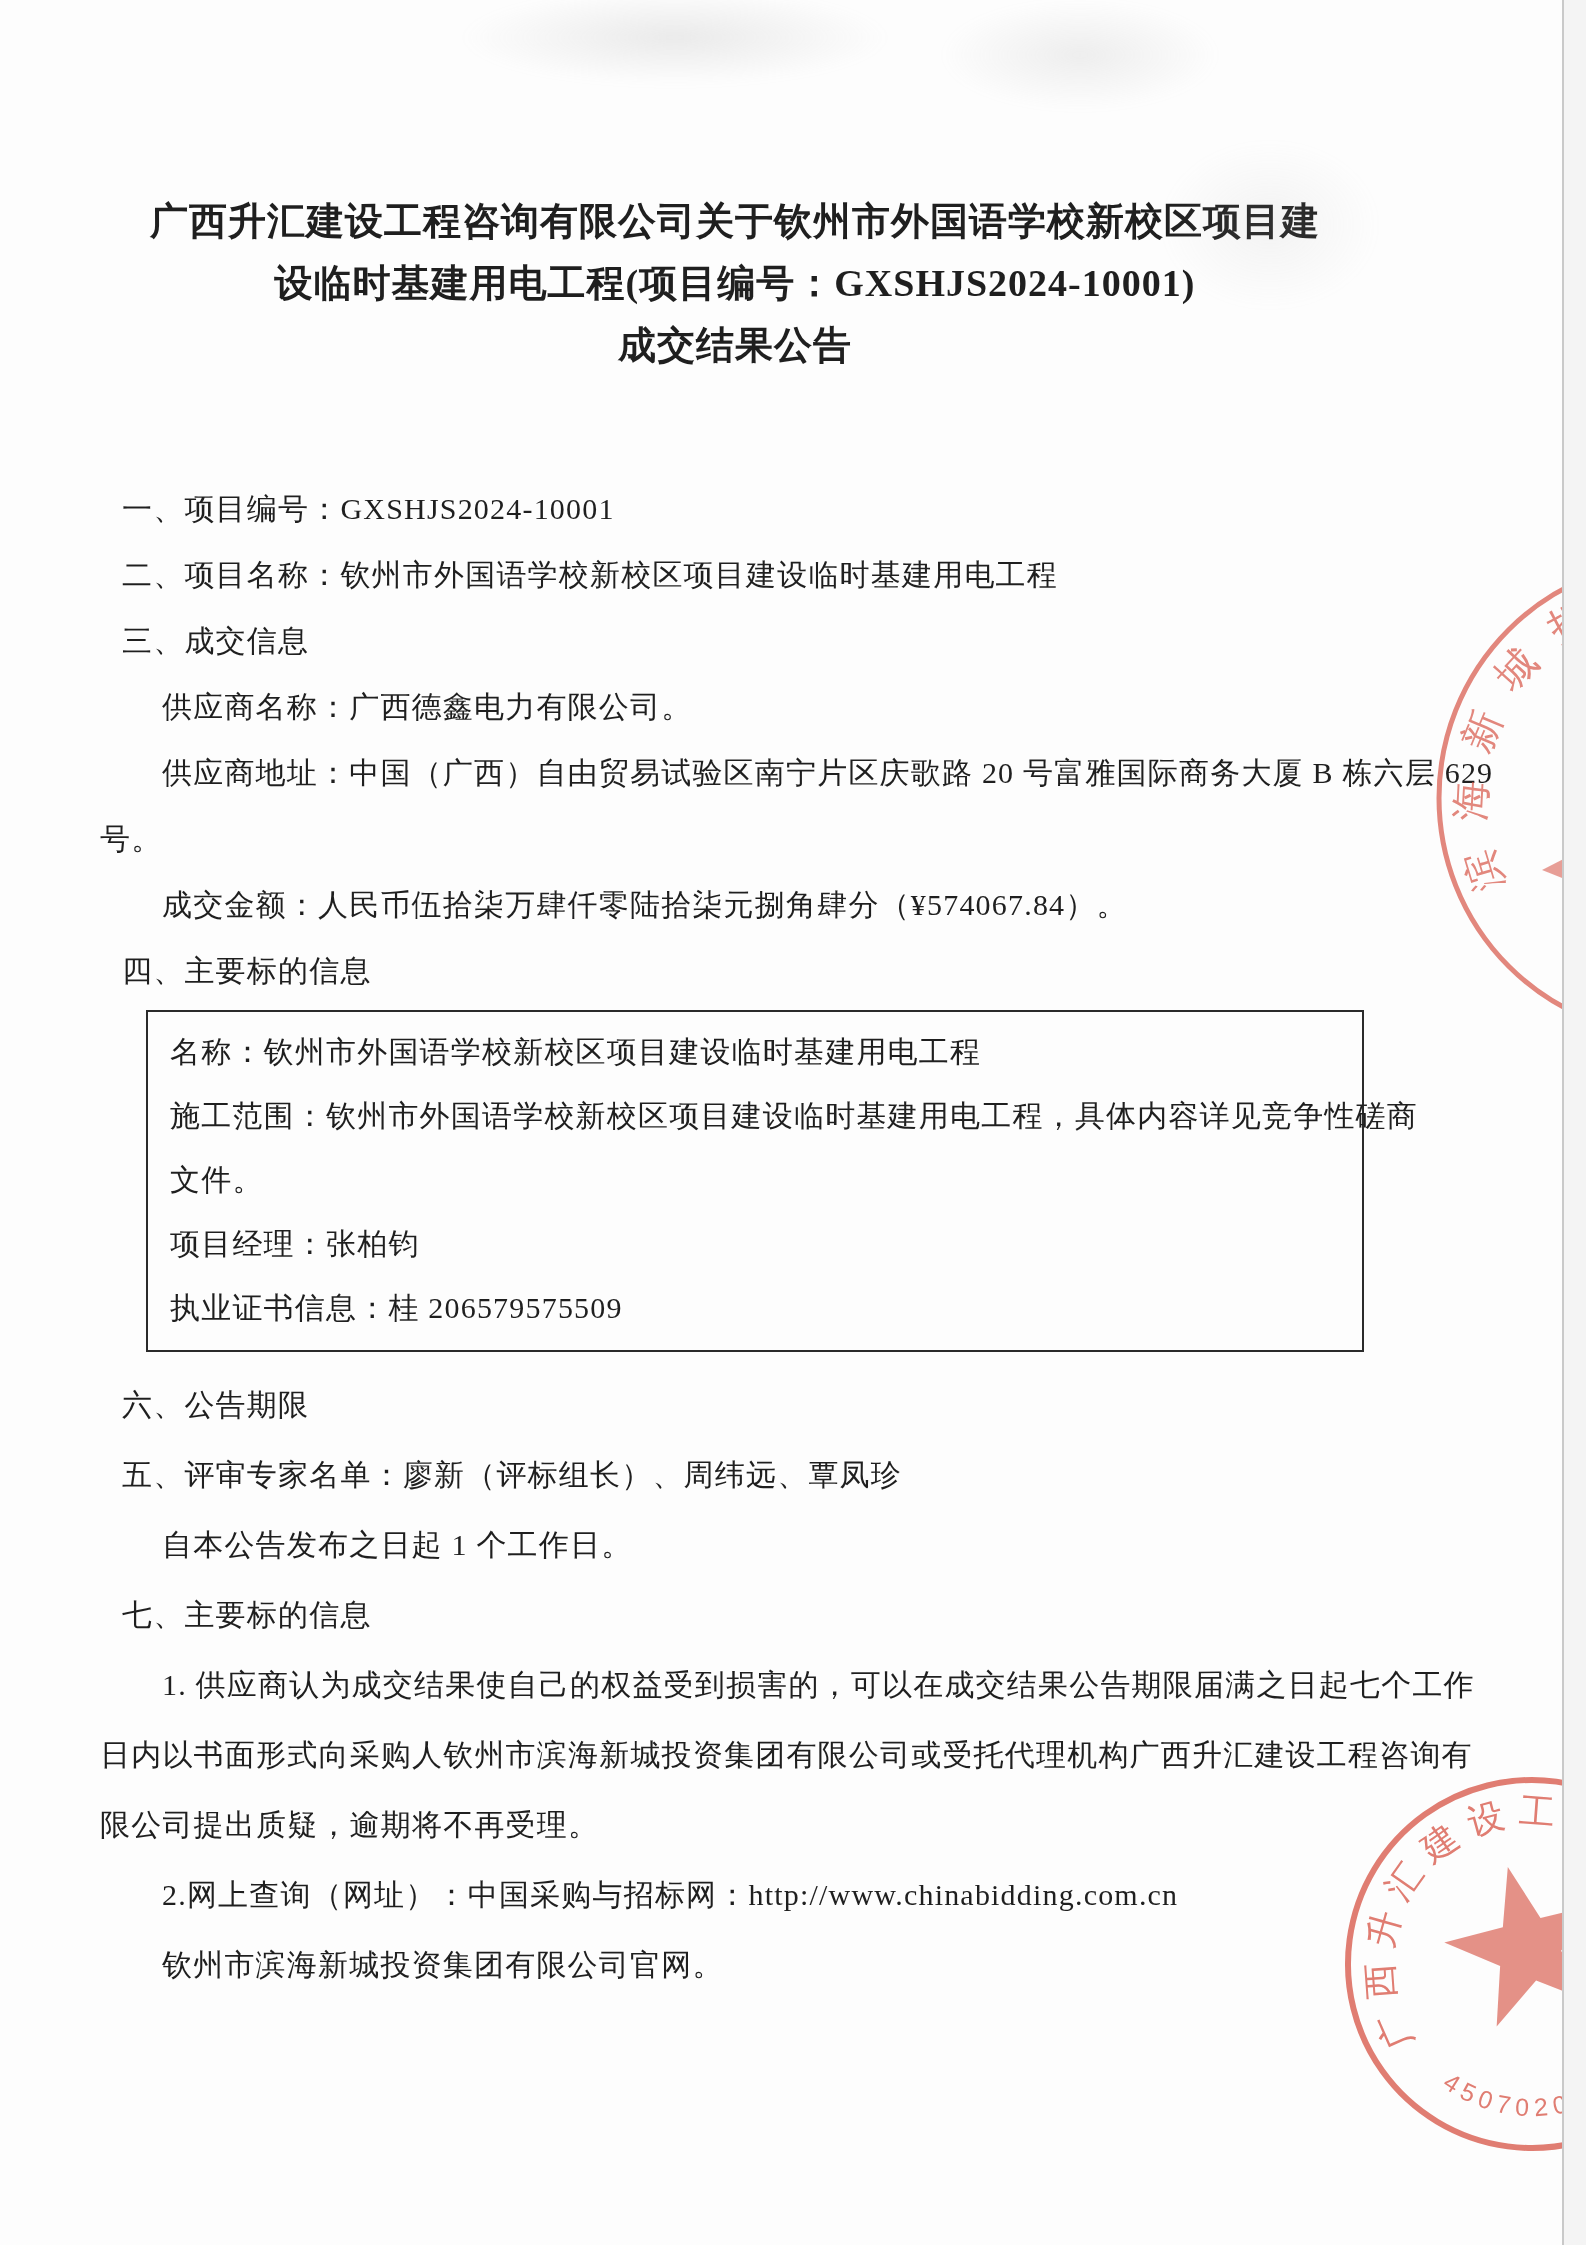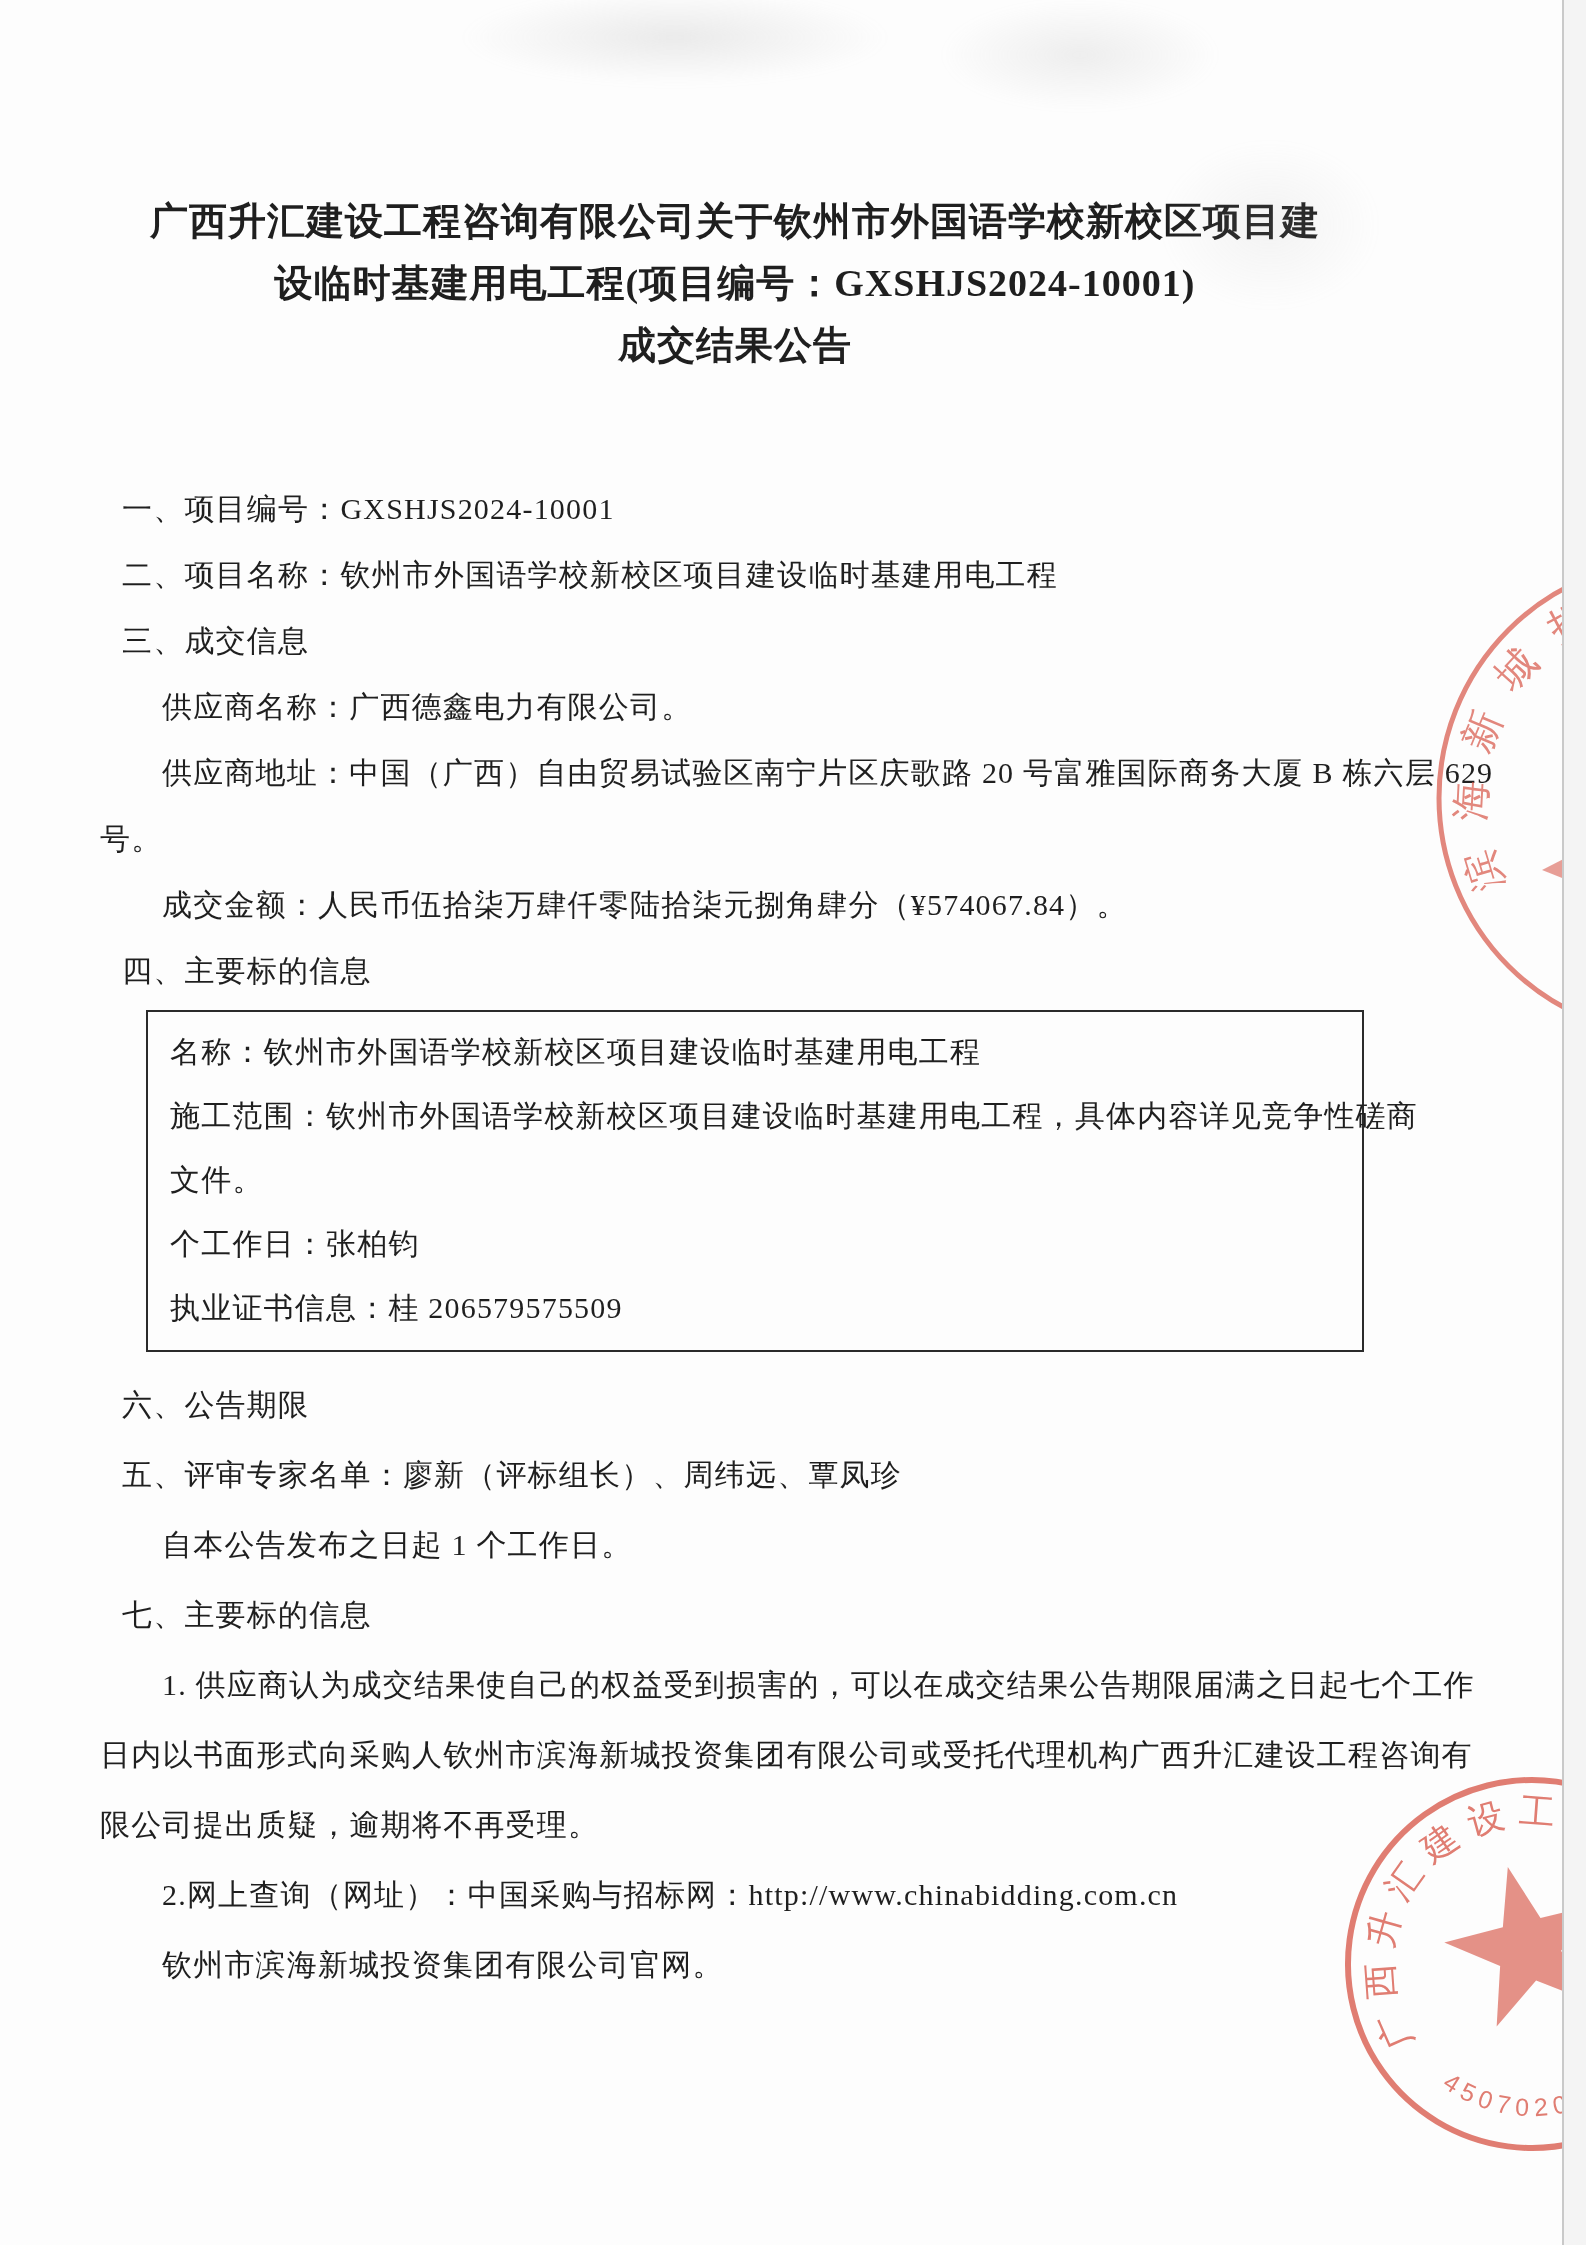--- a/index.html
+++ b/index.html
@@ -70,21 +70,21 @@
       <div class="ln indent">供应商地址：中国（广西）自由贸易试验区南宁片区庆歌路 20 号富雅国际商务大厦 B 栋六层 629</div>
       <div class="ln">号。</div>
       <div class="ln indent">成交金额：人民币伍拾柒万肆仟零陆拾柒元捌角肆分（¥574067.84）。</div>
       <div class="ln head">四、主要标的信息</div>
     </div>
 
     <div class="subject-box">
       <div class="bln">名称：钦州市外国语学校新校区项目建设临时基建用电工程</div>
       <div class="bln">施工范围：钦州市外国语学校新校区项目建设临时基建用电工程，具体内容详见竞争性磋商</div>
       <div class="bln">文件。</div>
-      <div class="bln">个工作日：张柏钧</div>
+      <div class="bln">项目经理：张柏钧</div>
       <div class="bln">执业证书信息：桂 206579575509</div>
     </div>
 
     <div class="post">
       <div class="ln sp2 head">六、公告期限</div>
       <div class="ln sp2 head">五、评审专家名单：廖新（评标组长）、周纬远、覃凤珍</div>
       <div class="ln sp2 indent">自本公告发布之日起 1 个工作日。</div>
       <div class="ln sp2 head">七、主要标的信息</div>
       <div class="ln sp2 indent">1. 供应商认为成交结果使自己的权益受到损害的，可以在成交结果公告期限届满之日起七个工作</div>
       <div class="ln sp2">日内以书面形式向采购人钦州市滨海新城投资集团有限公司或受托代理机构广西升汇建设工程咨询有</div>

